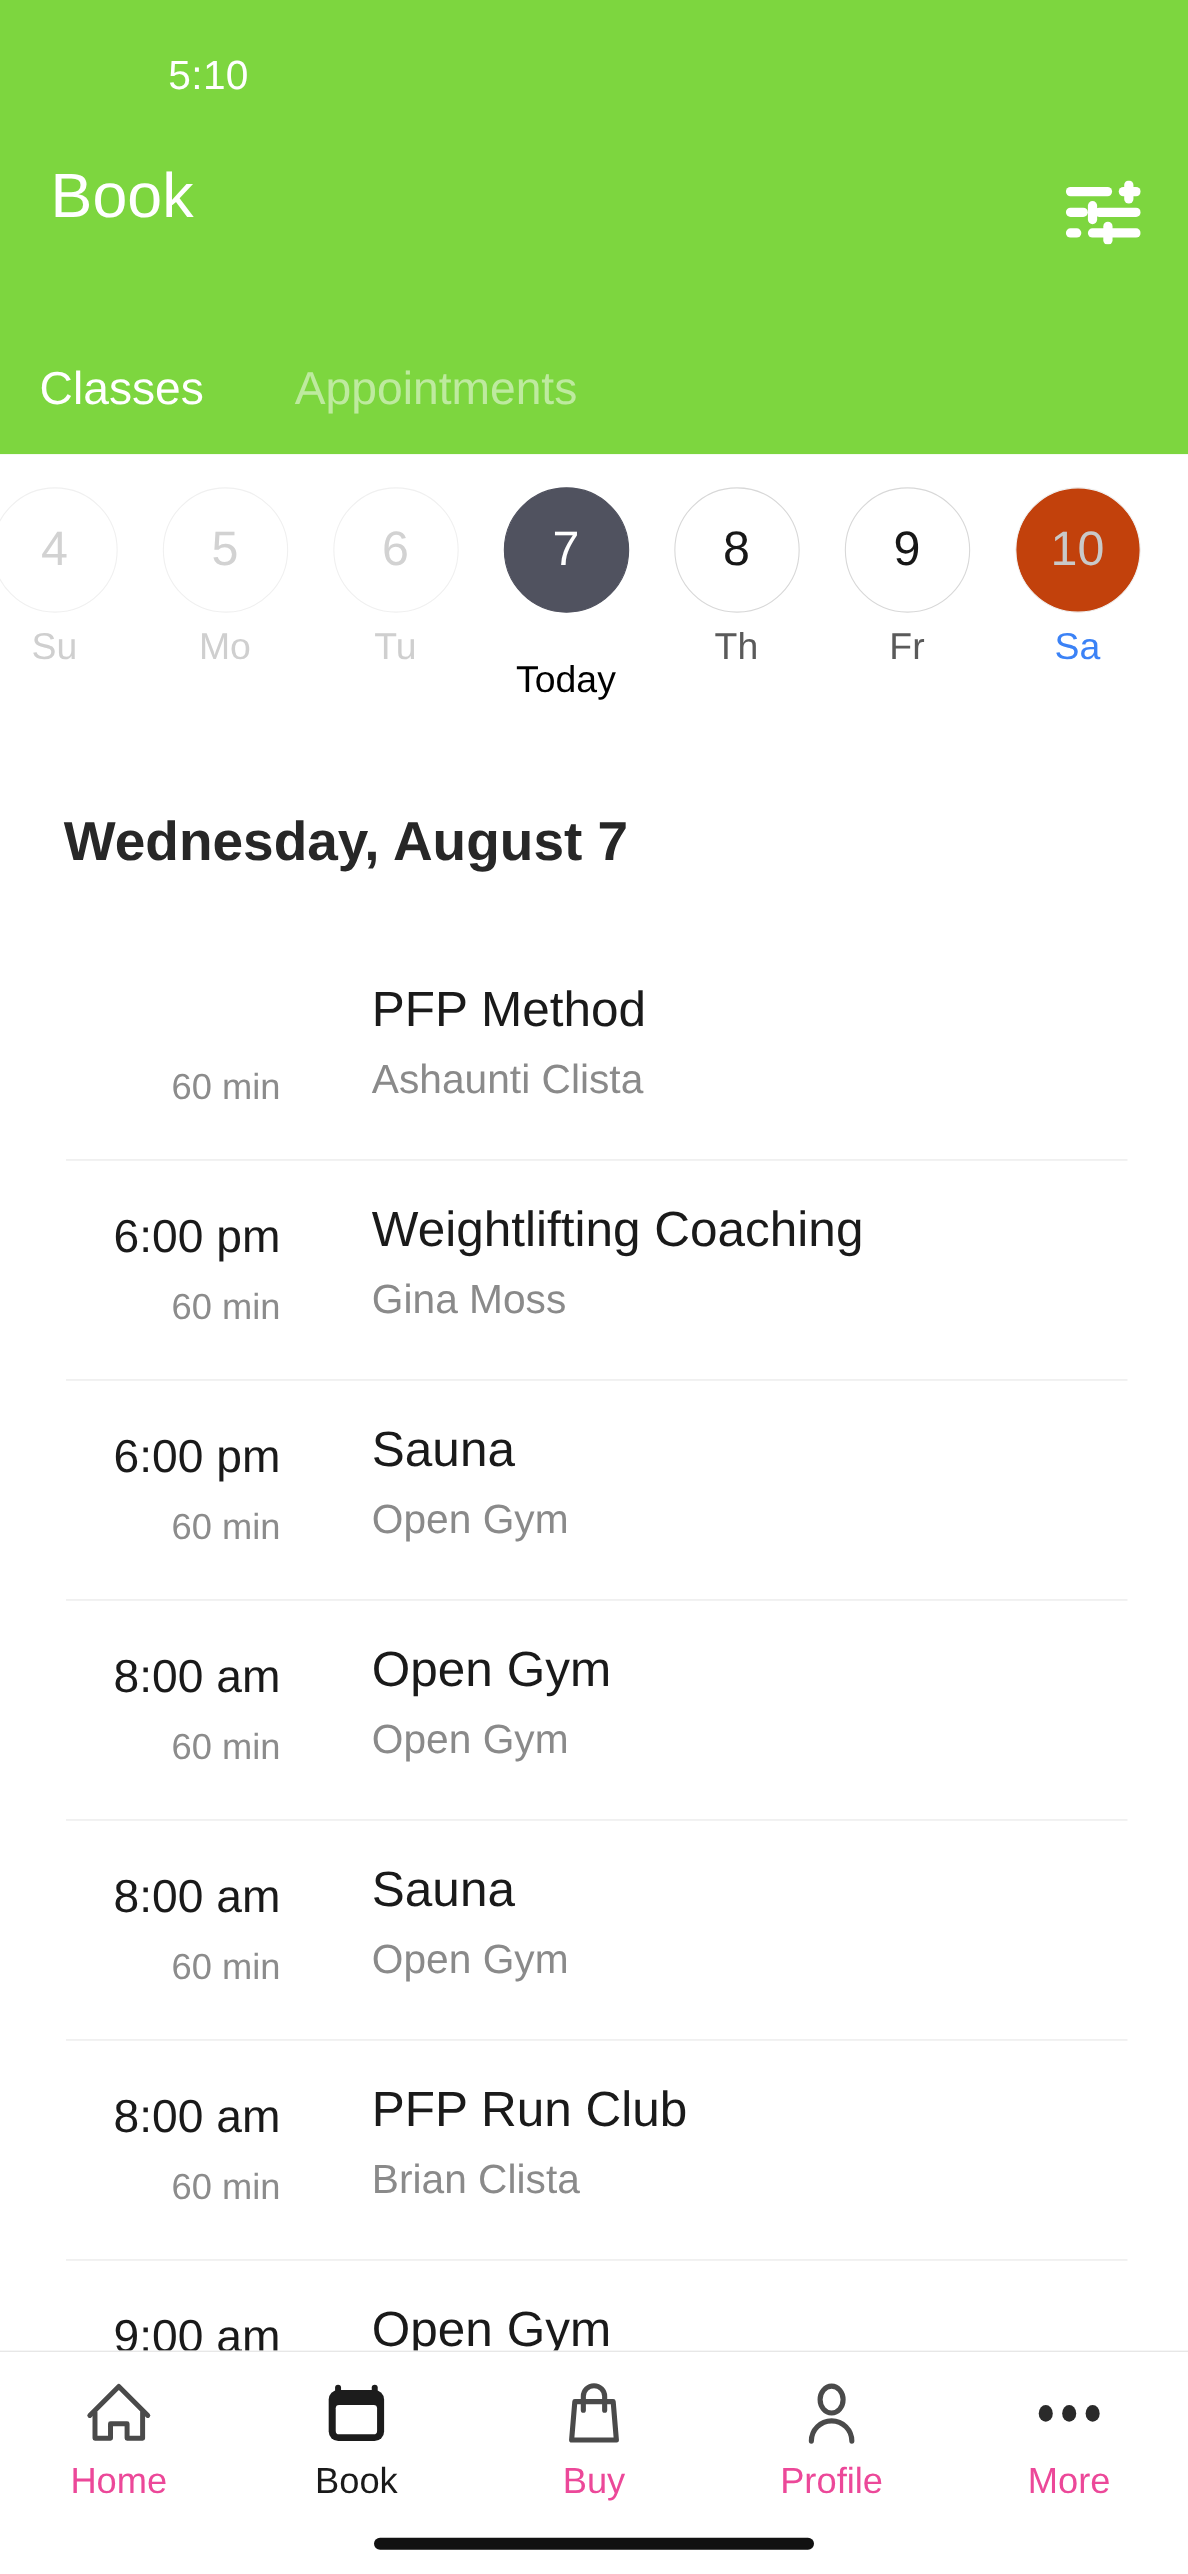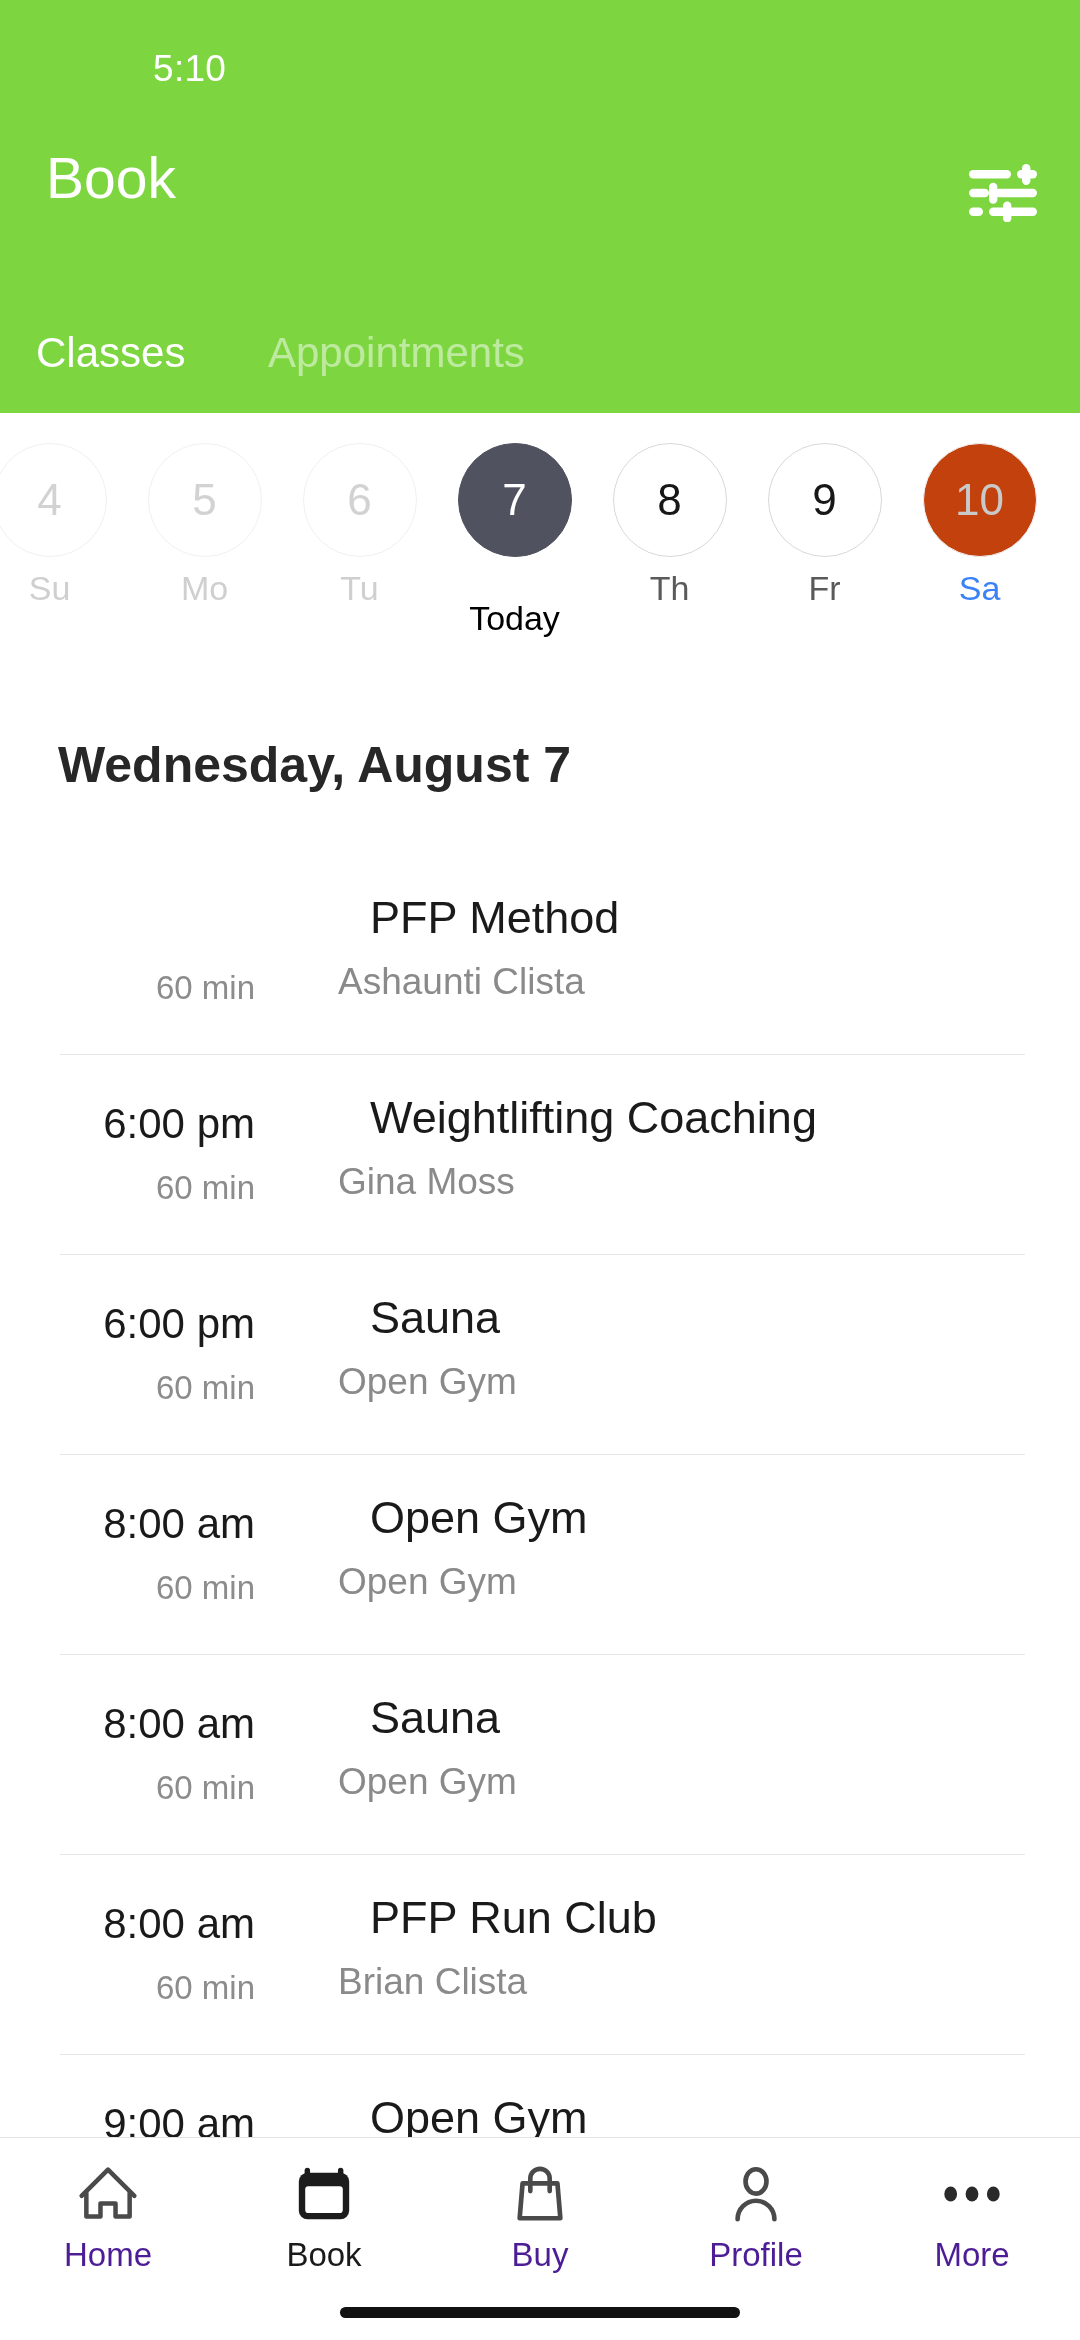--- a/index.html
+++ b/index.html
@@ -99,41 +99,41 @@
   .row .time {
     position:absolute; left:0; top:48px; width:255px;
     text-align:right; font-size:42px; color:#1a1a1a; line-height:1;
   }
   .row .dur {
     position:absolute; left:0; top:116px; width:255px;
     text-align:right; font-size:33px; color:#8c8c8c; line-height:1;
   }
   .row .title {
     position:absolute; left:338px; top:40px;
-    font-size:45px; color:#1a1a1a; line-height:1; font-weight:400;margin-left:32px;
+    font-size:45px; color:#1a1a1a; line-height:1; font-weight:400;
   }
   .row .sub {
     position:absolute; left:338px; top:108px;
     font-size:37px; color:#8a8a8a; line-height:1;
   }
 
   
   .bottomnav {
     position:absolute; bottom:0; left:0; width:1080px; height:203px;
     background:#ffffff; border-top:1px solid #e2e2e2;
   }
   .navitem {
     position:absolute; top:22px; width:216px; height:130px;
     text-align:center; cursor:pointer;
   }
   .navicon {
     height:68px; display:flex; align-items:center; justify-content:center;
   }
   .navlabel {
-    margin-top:10px; font-size:33px; line-height:1; color:#4c1d95;
+    margin-top:10px; font-size:33px; line-height:1; color:#ec4899;
   }
   .navlabel.active { color:#1a1a1a; }
   .homeindicator {
     position:absolute; bottom:22px; left:50%; transform:translateX(-50%);
     width:400px; height:11px; border-radius:6px; background:#111111;
   }
 </style>
 </head>
 <body>
 

